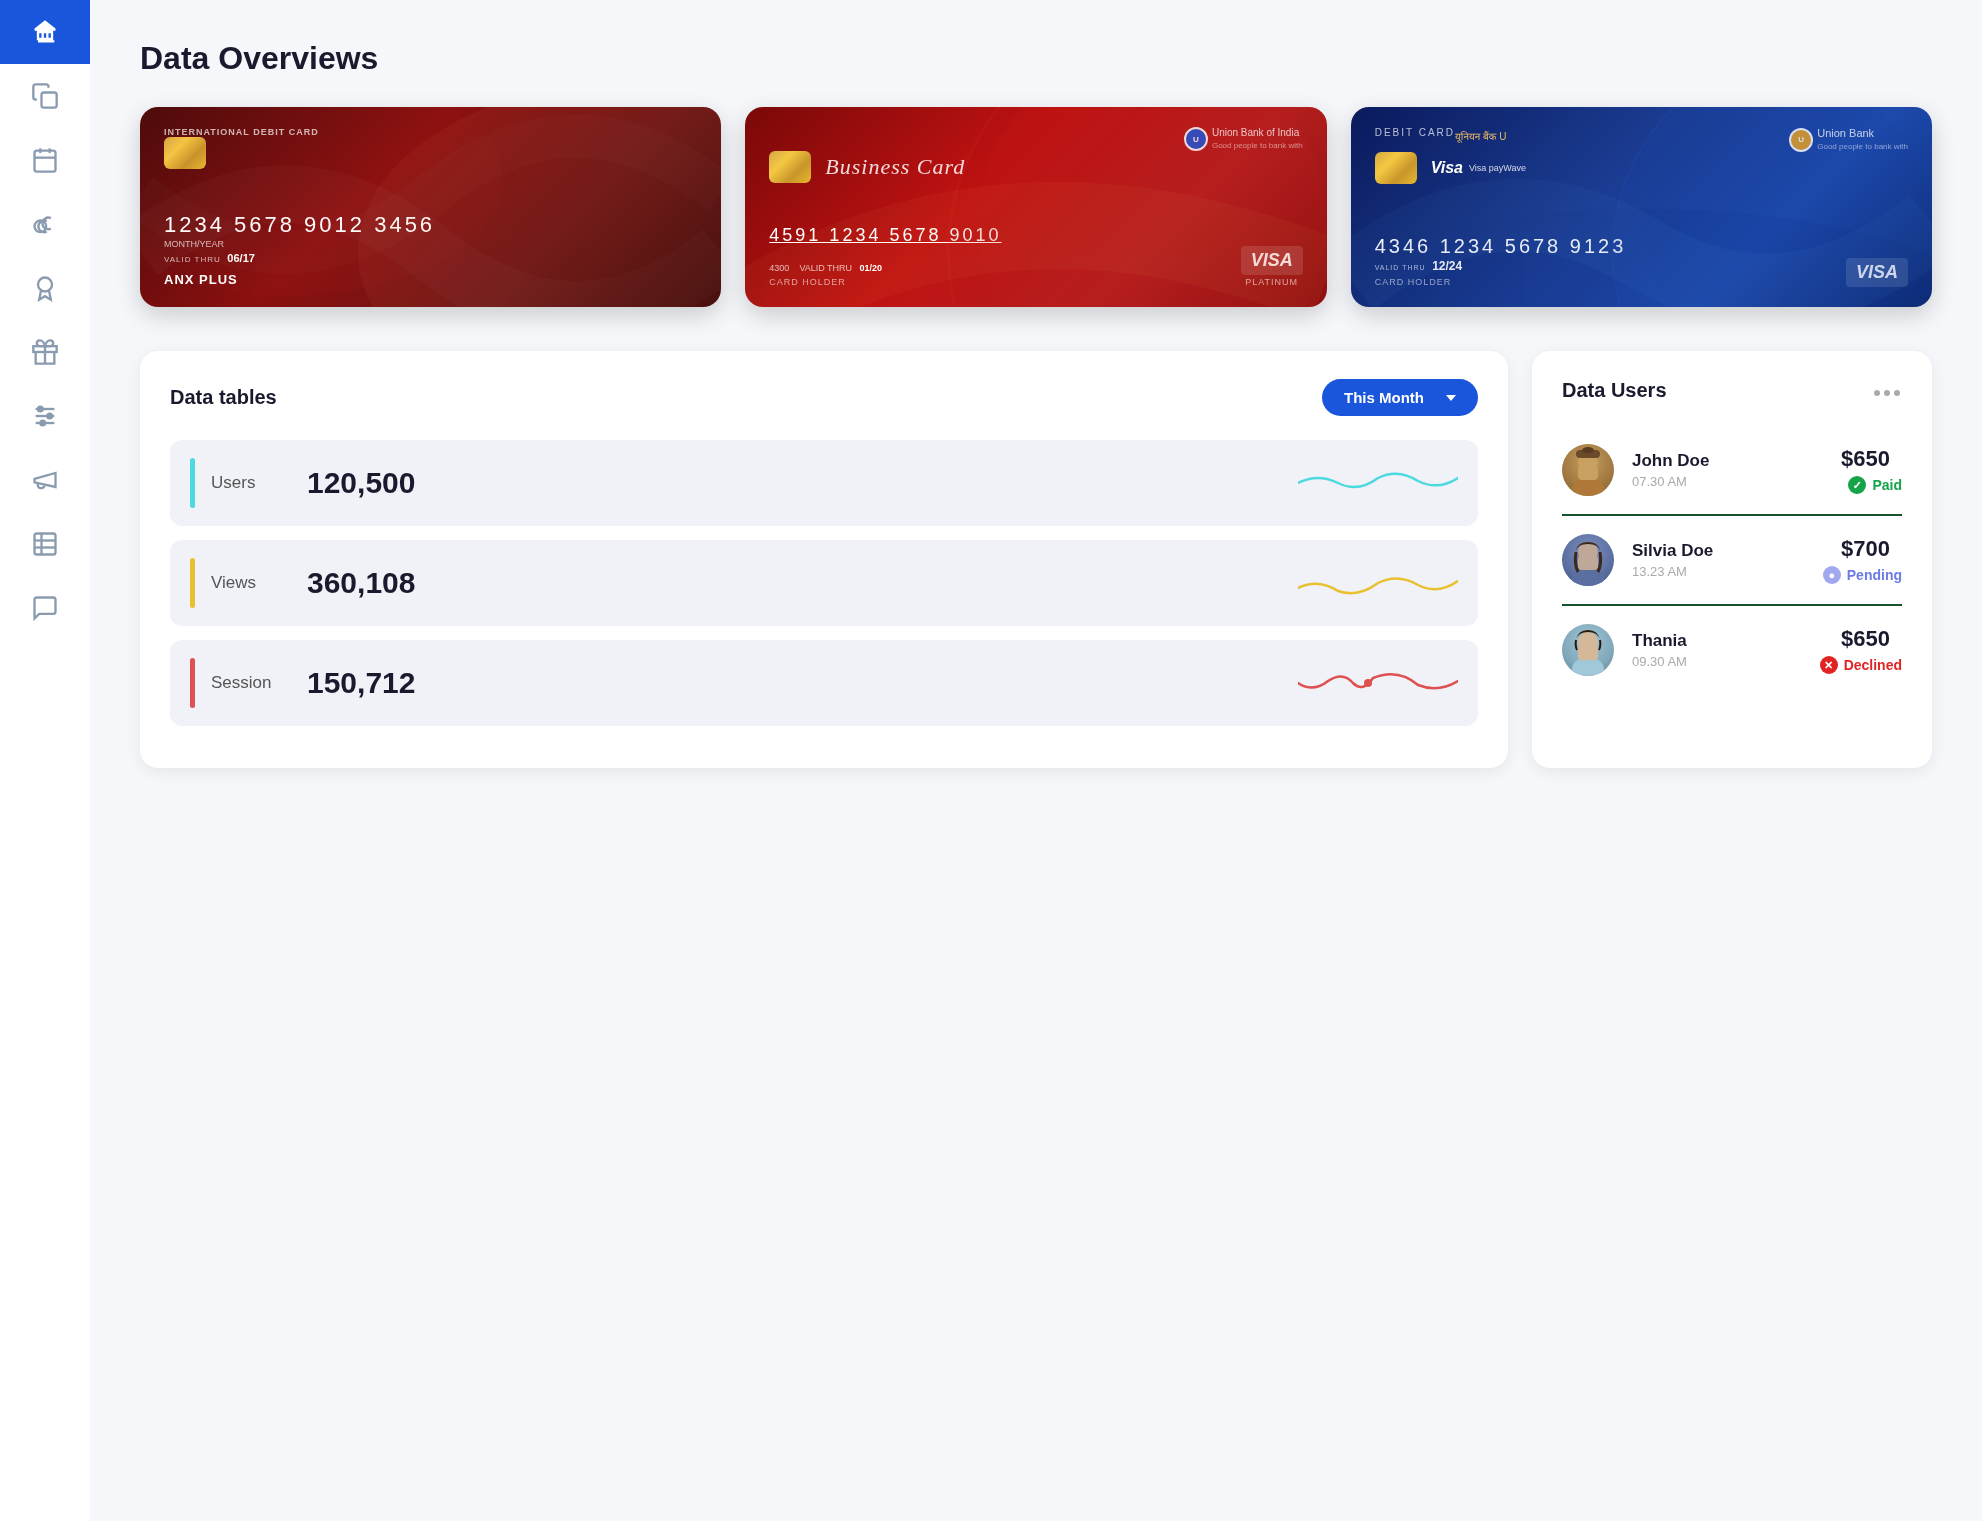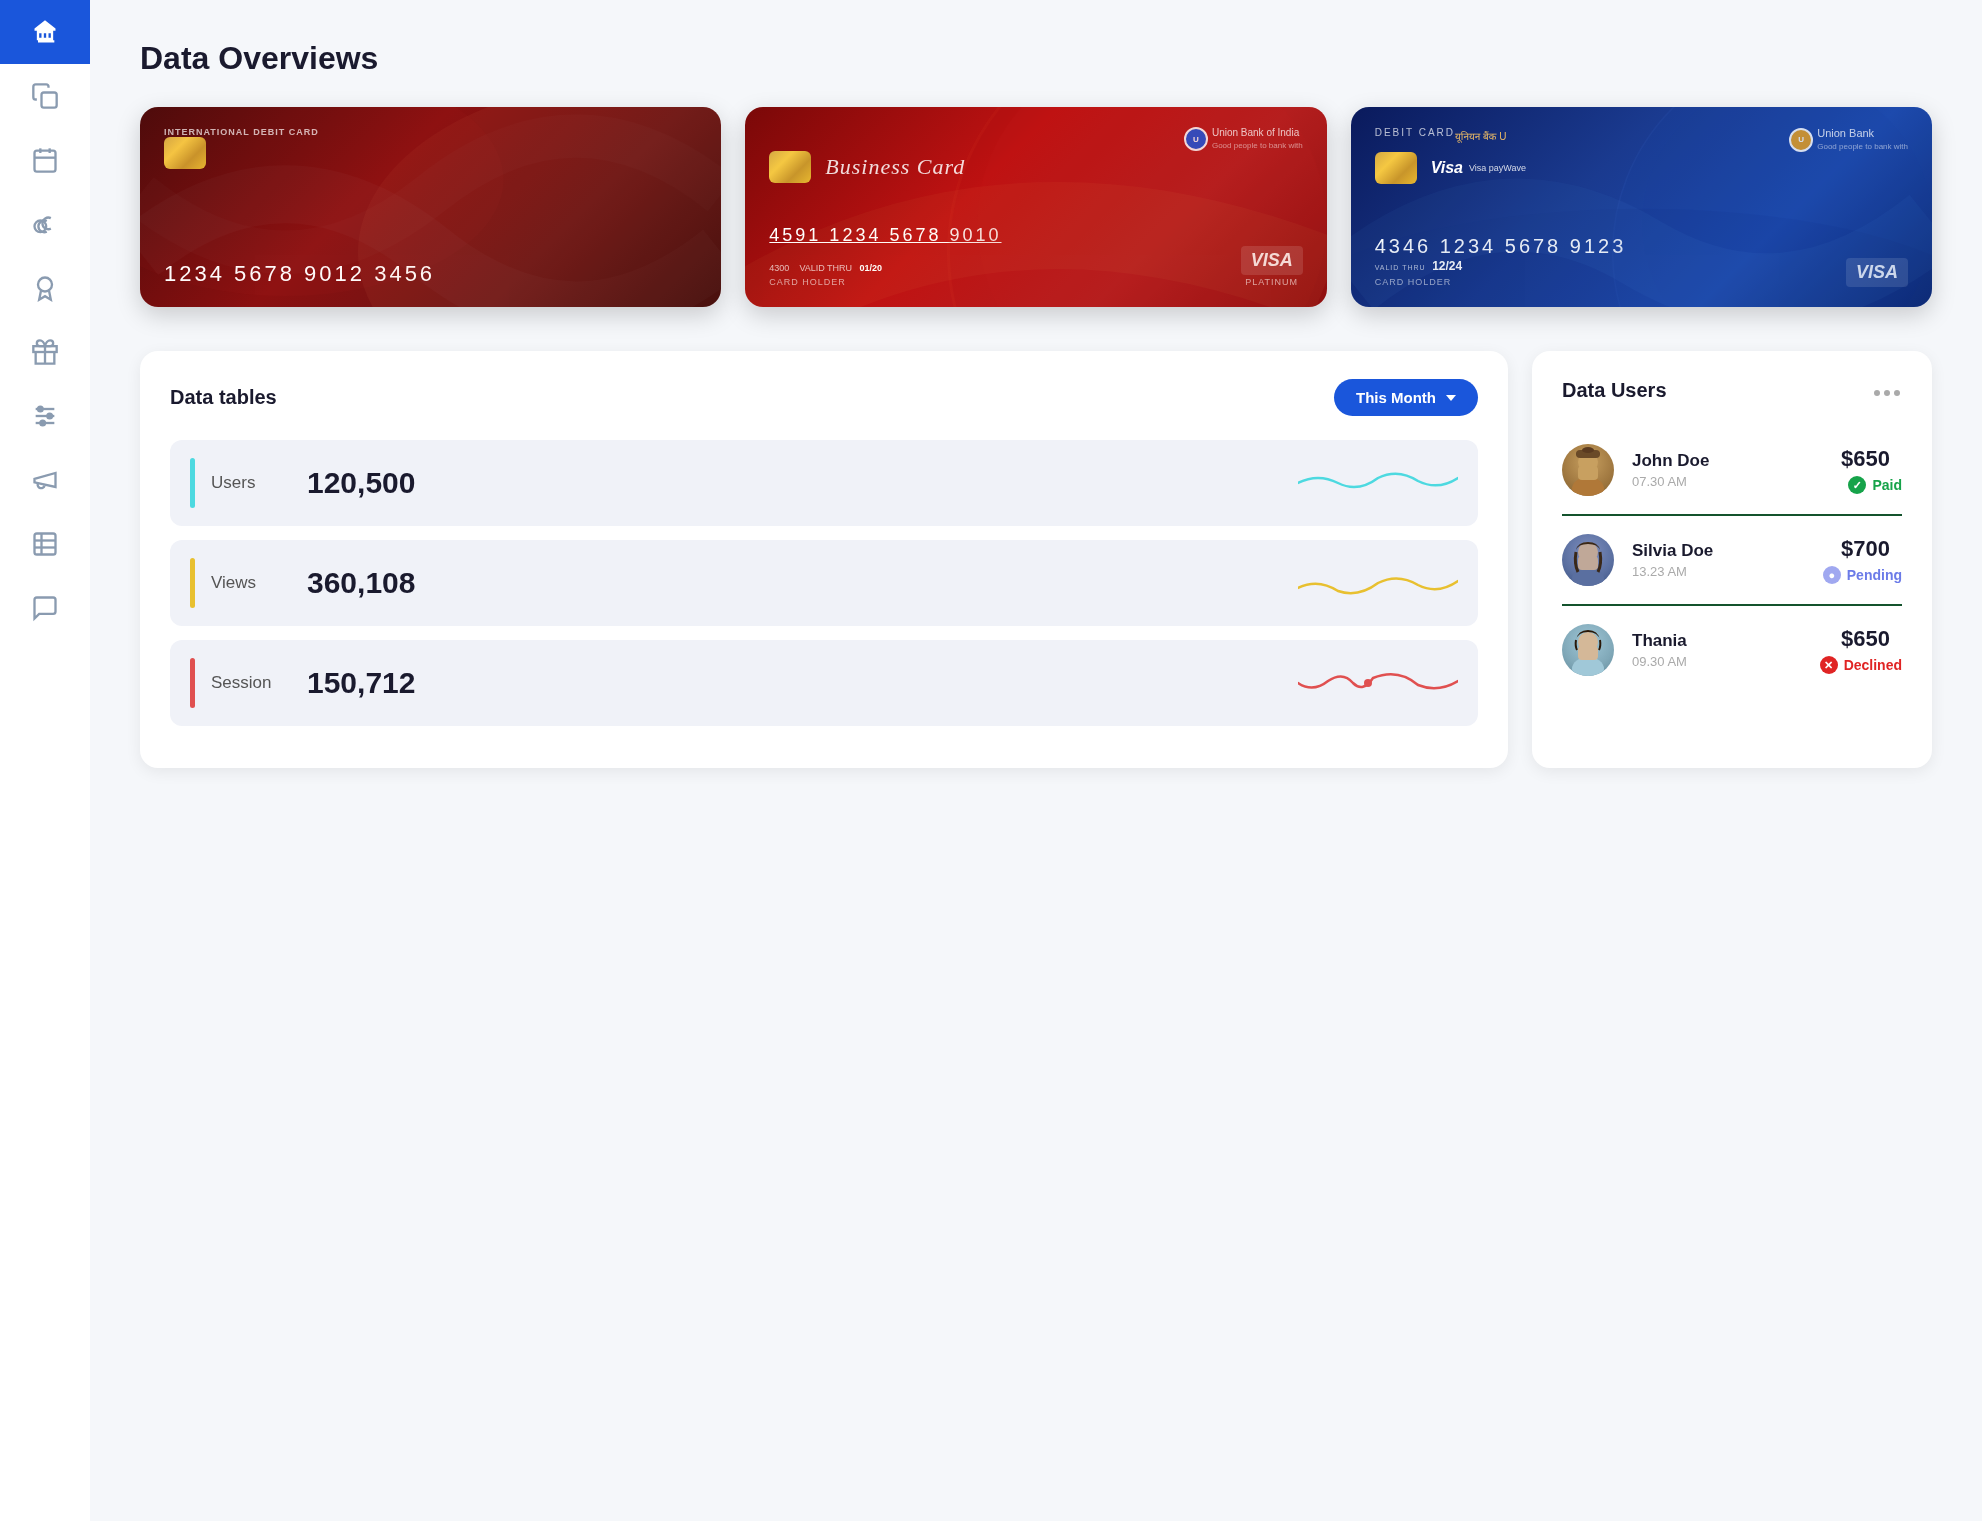--- a/index.html
+++ b/index.html
@@ -180,21 +180,21 @@
       background: #1a56db;
       color: #fff;
       border: none;
       border-radius: 24px;
       padding: 10px 22px;
       font-size: 15px;
       font-weight: 600;
       cursor: pointer;
       display: flex;
       align-items: center;
-      gap: 10px;
+      gap: 22px;
     }
 
     .dropdown-arrow {
       width: 0;
       height: 0;
       border-left: 5px solid transparent;
       border-right: 5px solid transparent;
       border-top: 6px solid #fff;
     }
 
@@ -494,20 +494,30 @@
         <path d="M0,60 Q100,140 200,60 Q300,-20 400,60" stroke="rgba(255,255,255,0.06)" stroke-width="30" fill="none"></path>
       </svg>
       <div class="card-content">
         <div class="card-top-row">
           <div>
             <div class="card-label" style="text-align:right;font-size:9px;letter-spacing:1px;color:rgba(255,255,255,0.7);">International Debit Card</div>
           </div>
         </div>
         <div class="chip"></div>
         <div class="card-number">1234  5678  9012  3456</div>
+        <div class="card-footer">
+          <div>
+            <div class="card-valid">
+              <span>MONTH/YEAR</span><br>
+              <span style="font-size:8px;letter-spacing:1px;">VALID THRU</span>
+              <span style="font-size:11px;color:#fff;font-weight:600;margin-left:4px;">06/17</span>
+            </div>
+            <div class="card-holder-name" style="margin-top:6px;">ANX PLUS</div>
+          </div>
+        </div>
       </div>
     </div>
 
     <div class="bank-card card-red2">
       <svg class="card-swirl" viewBox="0 0 400 200" preserveAspectRatio="xMidYMid slice">
         <circle cx="300" cy="100" r="160" fill="rgba(180,20,20,0.4)" stroke="rgba(255,100,50,0.2)" stroke-width="2"></circle>
         <circle cx="280" cy="80" r="120" fill="rgba(200,30,30,0.3)"></circle>
         <path d="M-50,180 Q150,20 400,120" stroke="rgba(255,200,100,0.15)" stroke-width="60" fill="none"></path>
       </svg>
       <div class="card-content">

